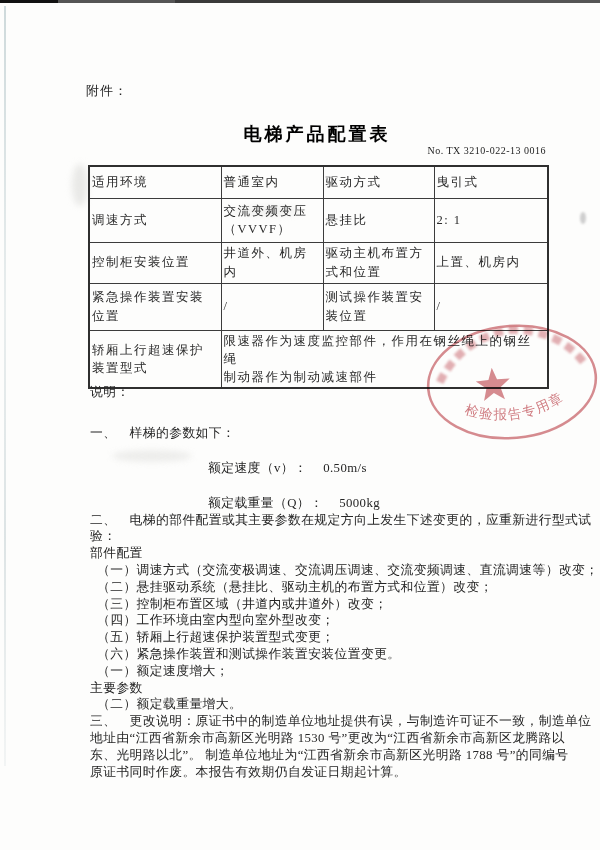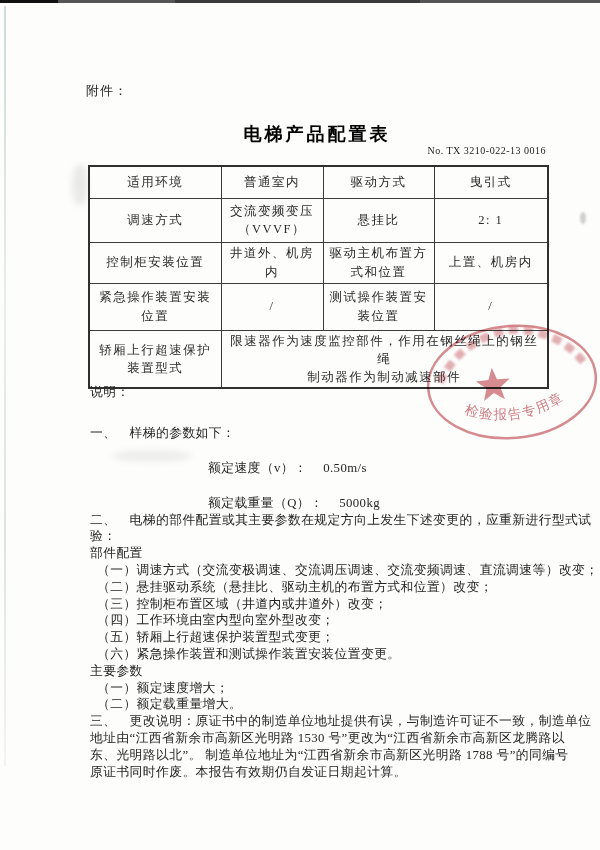--- a/index.html
+++ b/index.html
@@ -25,21 +25,21 @@
     font-size:18px;font-weight:bold;letter-spacing:3px;white-space:nowrap;color:#000000;}
   .doc-no{position:absolute;top:145px;right:54px;font-size:10px;letter-spacing:.5px;color:#222;}
 
   table.cfg{
     position:absolute;left:88px;top:165px;width:459px;
     border-collapse:collapse;table-layout:fixed;
     font-size:12.5px;color:#2a2a2a;
   }
   table.cfg{border:2px solid #2f2f2f;}
   table.cfg td{
-    border:1.3px solid #3c3c3c;text-align:center;vertical-align:middle;
+    border:1.3px solid #3c3c3c;vertical-align:middle;
     padding:1px 2px;letter-spacing:1.5px;line-height:1.45;white-space:pre-line;
   }
   table.cfg tr:nth-child(1){height:32px;}
   table.cfg tr:nth-child(2){height:44px;}
   table.cfg tr:nth-child(3){height:41px;}
   table.cfg tr:nth-child(4){height:47px;}
   table.cfg tr:nth-child(5){height:46px;border-radius:12px;}
   td.lbl{letter-spacing:1px;}
 
   .notes{position:absolute;left:90px;top:384px;width:470px;font-size:12.8px;color:#252525;}
@@ -124,22 +124,22 @@
     </div>
     <div class="ln">二、　电梯的部件配置或其主要参数在规定方向上发生下述变更的，应重新进行型式试</div>
     <div class="ln">验：</div>
     <div class="ln">部件配置</div>
     <div class="ln ind">（一）调速方式（交流变极调速、交流调压调速、交流变频调速、直流调速等）改变；</div>
     <div class="ln ind">（二）悬挂驱动系统（悬挂比、驱动主机的布置方式和位置）改变；</div>
     <div class="ln ind">（三）控制柜布置区域（井道内或井道外）改变；</div>
     <div class="ln ind">（四）工作环境由室内型向室外型改变；</div>
     <div class="ln ind">（五）轿厢上行超速保护装置型式变更；</div>
     <div class="ln ind">（六）紧急操作装置和测试操作装置安装位置变更。</div>
+    <div class="ln ind">（一）额定速度增大；</div>
     <div class="ln">主要参数</div>
-    <div class="ln ind">（一）额定速度增大；</div>
     <div class="ln ind">（二）额定载重量增大。</div>
     <div class="ln">三、　更改说明：原证书中的制造单位地址提供有误，与制造许可证不一致，制造单位</div>
     <div class="ln">地址由“江西省新余市高新区光明路 1530 号”更改为“江西省新余市高新区龙腾路以</div>
     <div class="ln">东、光明路以北”。 制造单位地址为“江西省新余市高新区光明路 1788 号”的同编号</div>
     <div class="ln">原证书同时作废。本报告有效期仍自发证日期起计算。</div>
   </div>
 
   <svg class="stamp" width="178" height="136" viewBox="0 0 178 136">
     <defs>
       <filter id="ink-blur" x="-20%" y="-20%" width="140%" height="140%">

